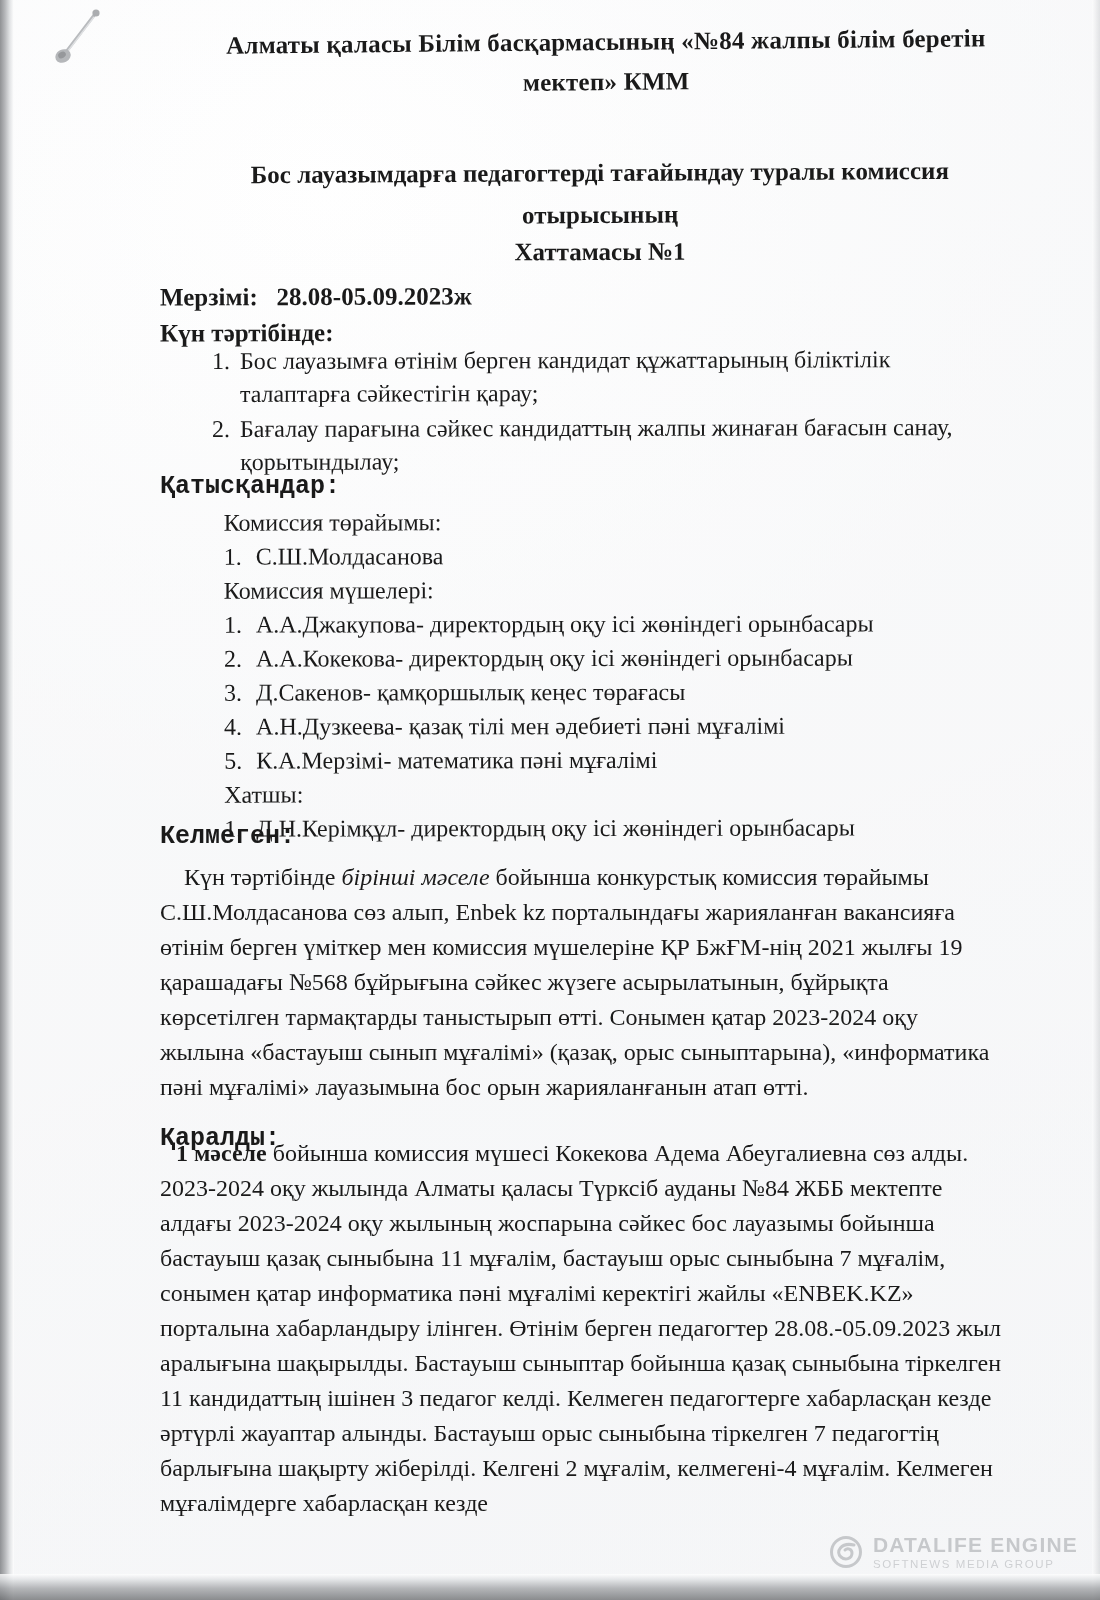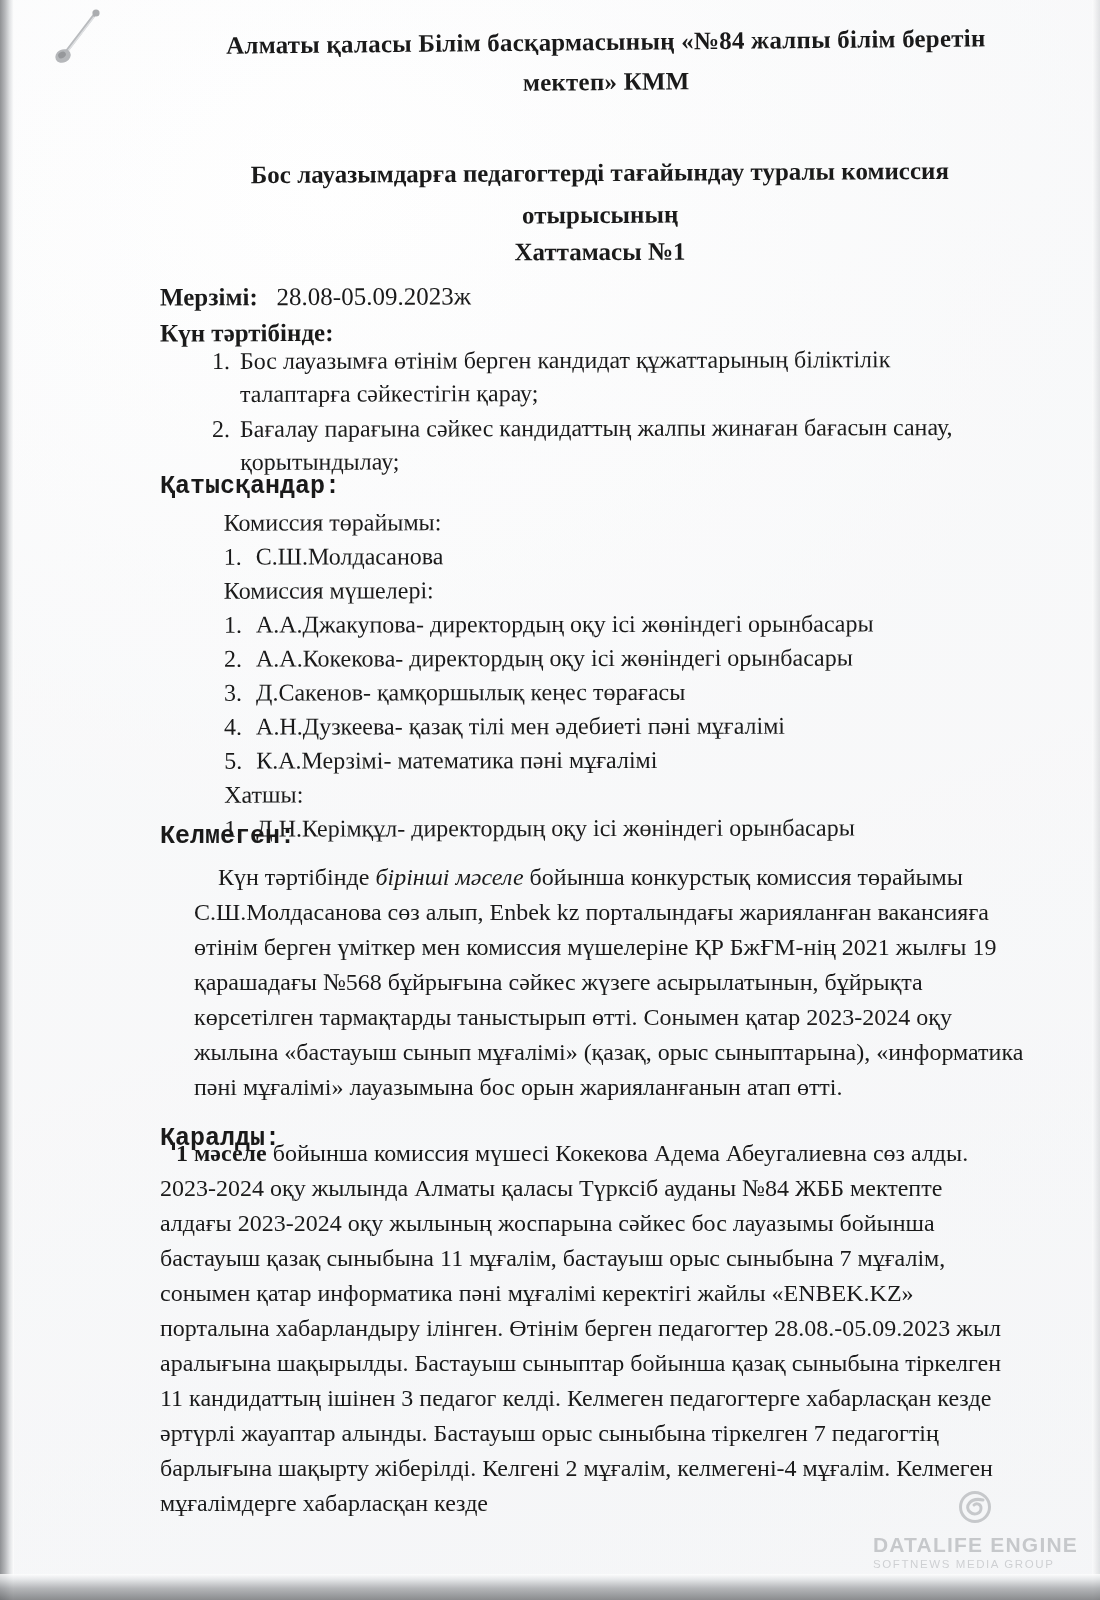--- a/index.html
+++ b/index.html
@@ -106,21 +106,21 @@
     left: 160px; top: 278px;
     width: 880px;
     transform: rotate(-0.2deg);
   }
   .meta-line {
     font-size: 25px;
     line-height: 36px;
     white-space: nowrap;
   }
   .lbl { font-weight: bold; }
-  .val { font-weight: normal; }
+  .val { font-weight: bold; }
 
   .agenda-list {
     position: absolute;
     left: 196px; top: 344px;
     width: 790px;
     transform: rotate(-0.15deg);
   }
   .agenda-item {
     display: flex;
     font-size: 24px;
@@ -178,21 +178,20 @@
   .bold { font-weight: bold; margin-left: 16px; }
 
   .watermark {
     position: absolute;
     right: 22px; bottom: 30px;
     display: flex;
     align-items: center;
     gap: 10px;
     opacity: .45;
     pointer-events: none;
-    flex-direction: column;
   }
   .wm-text { line-height: 1; }
   .wm-title {
     font-family: "Liberation Sans", sans-serif;
     font-weight: bold;
     font-size: 21px;
     letter-spacing: 1.2px;
     color: #8f9296;
   }
   .wm-sub {
@@ -299,21 +298,21 @@
 
       <div class="p-item">
         <span class="p-num">1.</span>
         <span class="p-name">Д.Н.Керімқұл</span>
         <span class="p-role">- директордың оқу ісі жөніндегі орынбасары</span>
       </div>
     </div>
 
     <div class="section-head" style="left:160px; top:822px;">Келмеген:</div>
 
-    <div class="para" style="left:160px; top:860px;margin-left:34px;">
+    <div class="para" style="left:160px; top:860px;">
       <span class="lead-indent">Күн тәртібінде </span><span class="ital">бірінші мәселе</span><span> бойынша конкурстық комиссия төрайымы С.Ш.Молдасанова  сөз алып, Enbek kz порталындағы жарияланған вакансияға өтінім берген үміткер мен комиссия мүшелеріне  ҚР БжҒМ-нің 2021 жылғы 19 қарашадағы  №568 бұйрығына сәйкес жүзеге асырылатынын, бұйрықта көрсетілген тармақтарды таныстырып өтті. Сонымен қатар 2023-2024 оқу жылына «бастауыш сынып мұғалімі» (қазақ, орыс сыныптарына), «информатика пәні мұғалімі» лауазымына  бос орын  жарияланғанын атап өтті.</span>
     </div>
 
     <div class="section-head" style="left:160px; top:1124px;">Қаралды:</div>
 
     <div class="para" style="left:160px; top:1136px;">
       <span class="bold">1 мәселе</span><span> бойынша комиссия мүшесі Кокекова Адема Абеугалиевна сөз алды. 2023-2024 оқу жылында Алматы қаласы Түрксіб ауданы №84 ЖББ мектепте алдағы 2023-2024 оқу жылының жоспарына сәйкес бос лауазымы бойынша бастауыш қазақ сыныбына 11 мұғалім, бастауыш орыс сыныбына 7 мұғалім, сонымен қатар информатика пәні мұғалімі керектігі жайлы «ENBEK.KZ» порталына хабарландыру ілінген.  Өтінім берген педагогтер 28.08.-05.09.2023 жыл аралығына шақырылды. Бастауыш сыныптар бойынша қазақ сыныбына тіркелген 11 кандидаттың ішінен 3 педагог келді. Келмеген педагогтерге хабарласқан кезде әртүрлі жауаптар алынды. Бастауыш орыс сыныбына тіркелген 7 педагогтің барлығына шақырту жіберілді. Келгені 2 мұғалім, келмегені-4 мұғалім. Келмеген мұғалімдерге хабарласқан кезде</span>
     </div>
 
   </div>

